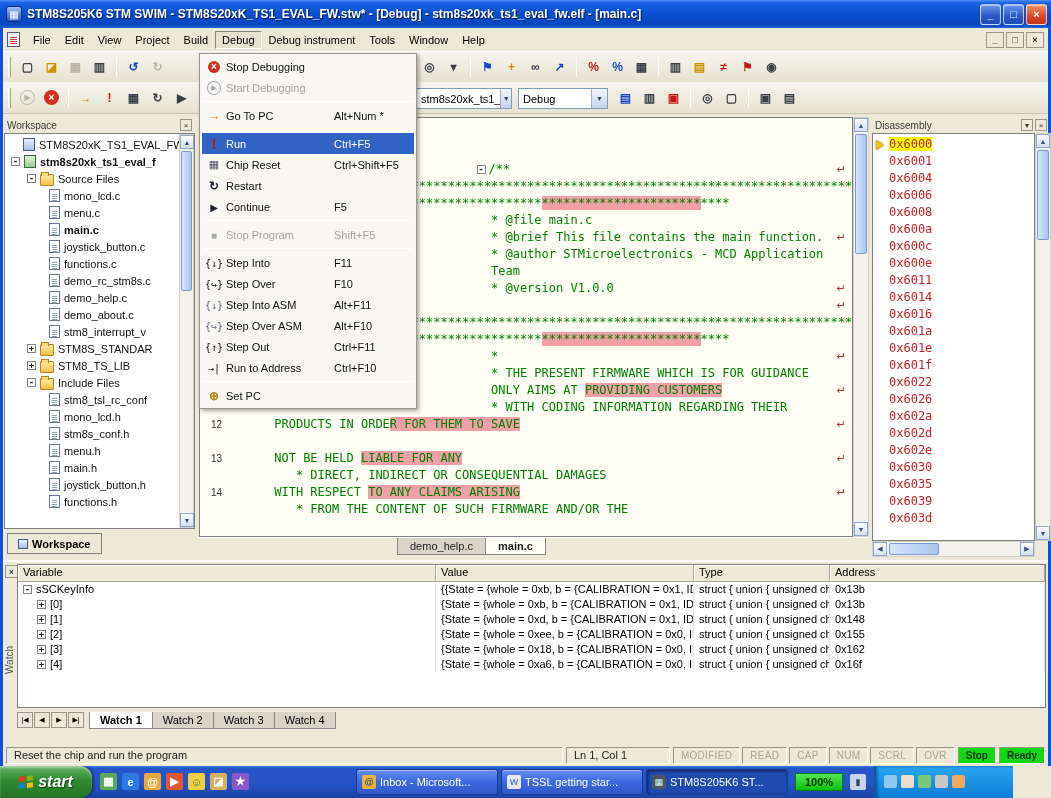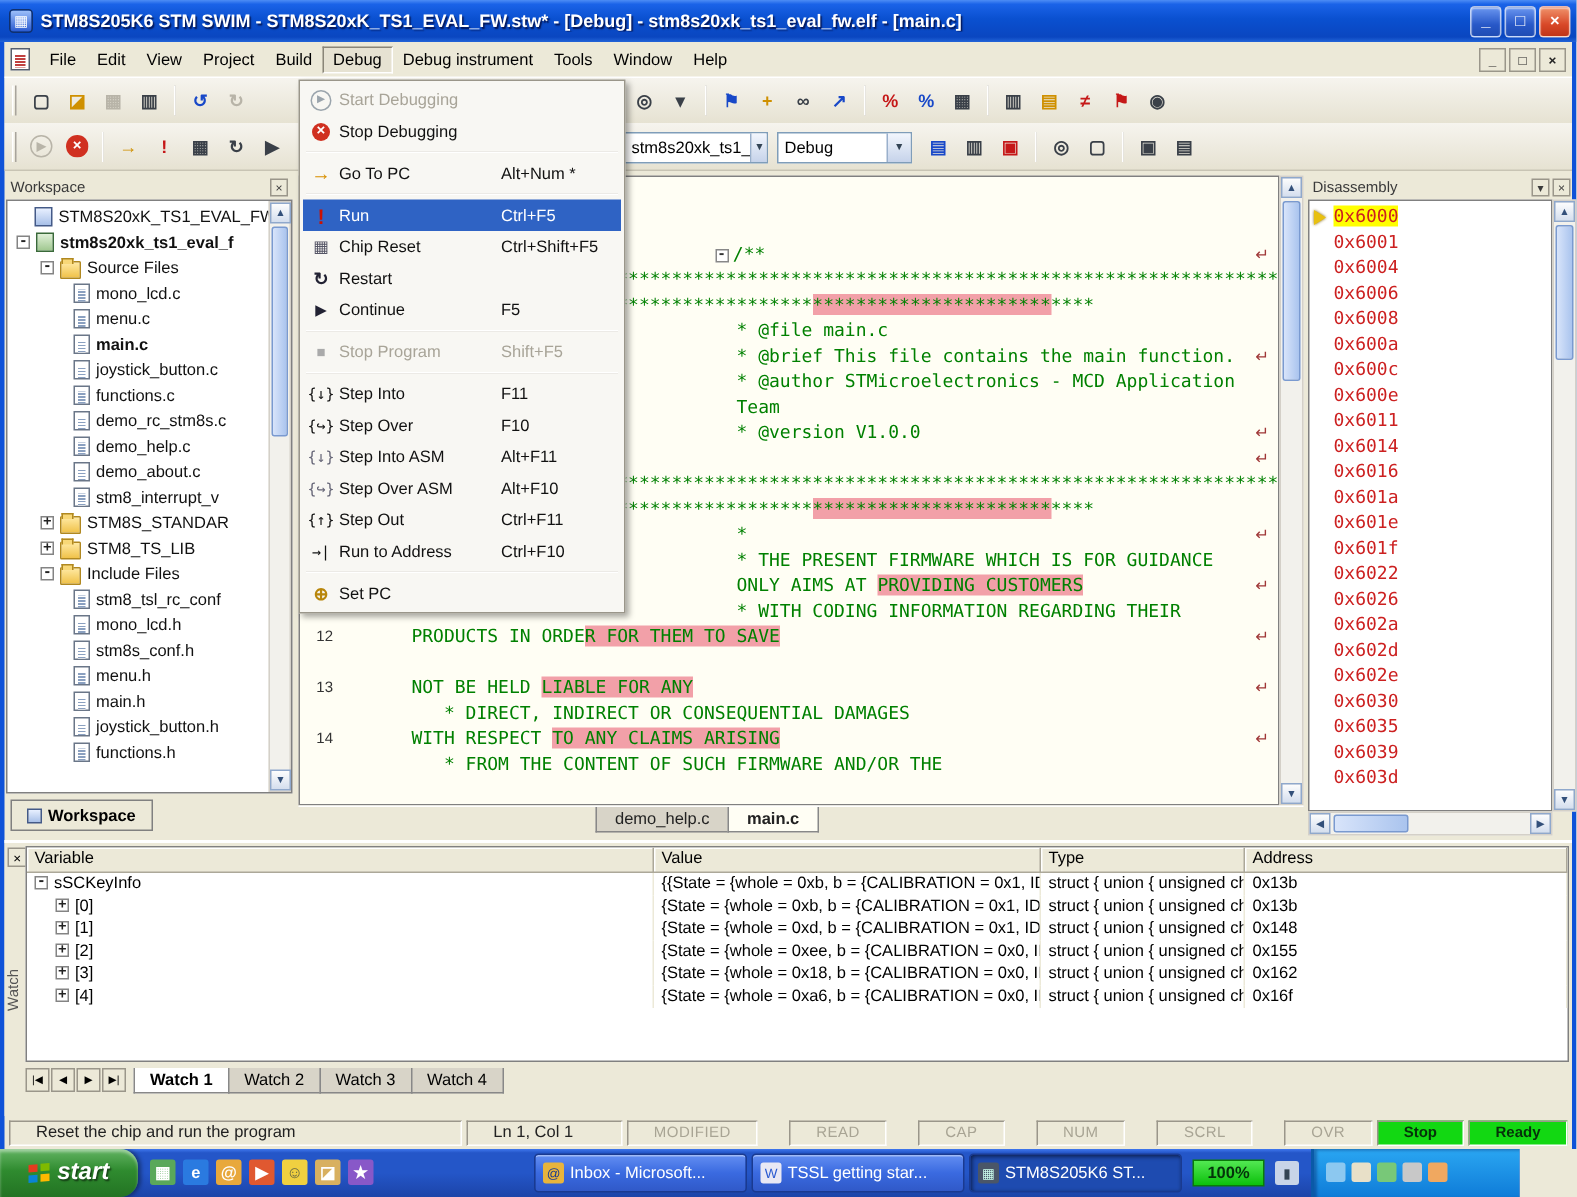--- a/index.html
+++ b/index.html
@@ -105,21 +105,21 @@
   .w-row{height:15px;font-size:11px;color:#000}
   .w-row>span{padding:0 5px;border-right:1px solid #ece9d8;overflow:hidden;white-space:nowrap;line-height:15px}
   .w-var[data-indent="1"]{padding-left:19px}
   .w-row .exp{vertical-align:-1px}
   #watch-tabs{position:absolute;left:14px;bottom:14px;height:20px;display:flex;align-items:center}
   .wnav{width:16px;height:16px;border:1px solid #9a968a;background:#ece9d8;font-size:7px;display:inline-flex;align-items:center;justify-content:center;margin-right:1px}
   .wtab{padding:2px 10px;font-size:11px;border:1px solid #888;border-top:none;background:#d8d4c8;margin-right:-1px}
   .wtab.active{background:#fff;font-weight:bold}
   
   #statusbar{position:absolute;left:0;top:744px;width:1045px;height:22px;display:flex;align-items:center;padding:2px 3px;gap:3px}
-  .sb-cell{border:1px solid;border-color:#9a968a #fff #fff #9a968a;background:#ece9d8;height:17px;font-size:10px;display:inline-flex;align-items:center;padding:0 17px;white-space:nowrap}
+  .sb-cell{border:1px solid;border-color:#9a968a #fff #fff #9a968a;background:#ece9d8;height:17px;font-size:10px;display:inline-flex;align-items:center;padding:0 7px;white-space:nowrap}
   #sb-msg{flex:1;color:#222;font-size:11px}
   #sb-ln{width:104px;color:#222;font-size:11px}
   .sb-ind{color:#a8a494;letter-spacing:.3px}
   .sb-green{background:#12d812;color:#06320a;font-weight:bold}
   
   #taskbar{position:absolute;left:0;top:766px;width:1013px;height:32px;background:linear-gradient(#3f77ee 0%,#2456c8 8%,#2456c8 50%,#1c44a8 100%);overflow:hidden}
   #start-btn{position:absolute;left:0;top:0;width:92px;height:32px;border-radius:0 12px 12px 0;background:linear-gradient(#63b463 0%,#2f8b2f 45%,#237323 100%);box-shadow:inset 0 2px 2px rgba(255,255,255,.4),2px 0 3px rgba(0,0,0,.4);display:flex;align-items:center;justify-content:center;gap:5px;color:#fff;font-weight:bold;font-style:italic;font-size:16px;text-shadow:1px 1px 1px rgba(0,0,0,.5)}
   .winflag{width:14px;height:13px;display:inline-block;transform:skewY(-6deg);background-image:linear-gradient(#e43b1f 0 0),linear-gradient(#7fba00 0 0),linear-gradient(#0a84d6 0 0),linear-gradient(#ffb900 0 0);background-size:6px 5px;background-position:0 0,8px 0,0 7px,8px 7px;background-repeat:no-repeat}
   #quicklaunch{position:absolute;left:100px;top:7px;display:flex;gap:5px}
   .ql{width:17px;height:17px;border-radius:2px;color:#fff;font-size:11px;font-weight:bold;display:inline-flex;align-items:center;justify-content:center}
@@ -802,52 +802,52 @@
           <span class="wtab">Watch 3</span>
 
           <span class="wtab">Watch 4</span>
         </span>
     </div>
   </div>
 
   <div id="statusbar">
     <span id="sb-msg" class="sb-cell">Reset the chip and run the program</span>
     <span id="sb-ln" class="sb-cell">Ln 1, Col 1</span>
-    <span style="display:inline-flex;gap:21px">
+    <span style="display:inline-flex;gap:2px">
 
         <span class="sb-cell sb-ind">MODIFIED</span>
 
         <span class="sb-cell sb-ind">READ</span>
 
         <span class="sb-cell sb-ind">CAP</span>
 
         <span class="sb-cell sb-ind">NUM</span>
 
         <span class="sb-cell sb-ind">SCRL</span>
 
         <span class="sb-cell sb-ind">OVR</span>
       </span>
     <span class="sb-cell sb-green">Stop</span>
     <span class="sb-cell sb-green">Ready</span>
   </div>
 
   <div id="debug-menu">
 
+      <div class="dm-item">
+        <span class="dm-icon" data-icon="stop-debugging-icon"></span>
+        <span class="dm-label">Stop Debugging</span>
+        <span class="dm-short"></span>
+      </div>
+
       <div class="dm-item disabled">
         <span class="dm-icon" data-icon="start-debugging-icon"></span>
         <span class="dm-label">Start Debugging</span>
         <span class="dm-short"></span>
       </div>
 
-      <div class="dm-item">
-        <span class="dm-icon" data-icon="stop-debugging-icon"></span>
-        <span class="dm-label">Stop Debugging</span>
-        <span class="dm-short"></span>
-      </div>
-
       <div class="dm-sep"></div>
 
       <div class="dm-item">
         <span class="dm-icon" data-icon="goto-pc-icon"></span>
         <span class="dm-label">Go To PC</span>
         <span class="dm-short">Alt+Num *</span>
       </div>
 
       <div class="dm-sep"></div>
 

